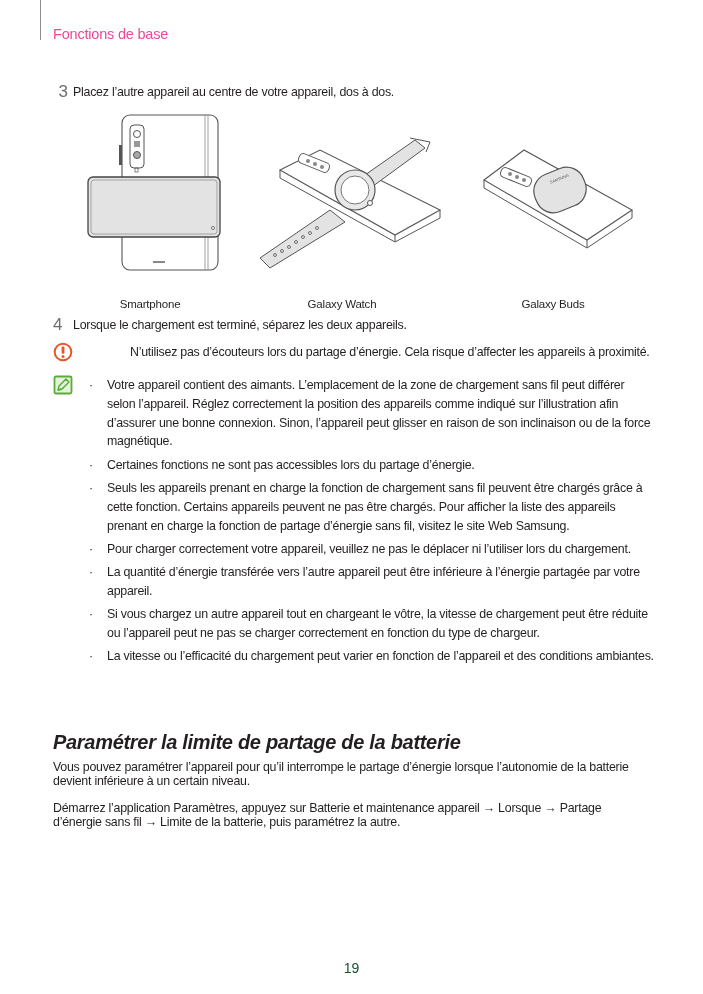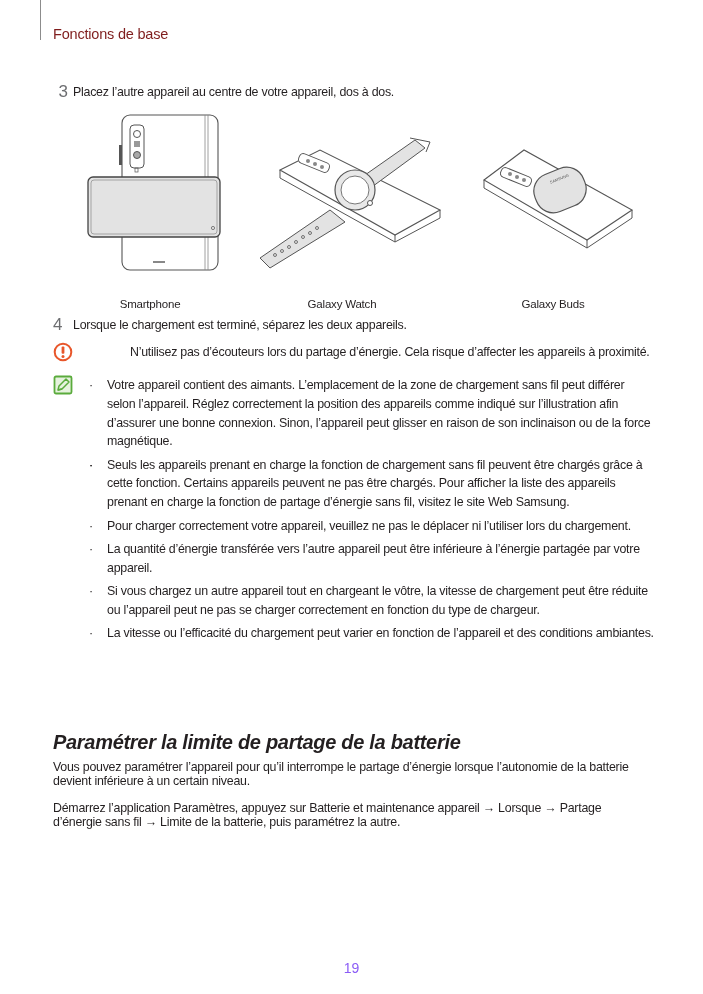--- a/index.html
+++ b/index.html
@@ -1,32 +1,32 @@
 <!DOCTYPE html>
 <html><head>
 <meta charset="utf-8">
 <style>
   html, body { margin:0; padding:0; background:#ffffff; }
   body { width:703px; height:994px; position:relative; overflow:hidden;
          font-family:"Liberation Sans", sans-serif; color:#231f20; }
   .header-rule { position:absolute; left:40px; top:0; width:1px; height:40px; background:#8c8c8c; }
-  .header-title { position:absolute; left:53px; top:26px; font-size:14.5px; color:#7f1d1d; letter-spacing:-0.2px; }
+  .header-title { position:absolute; left:53px; top:26px; font-size:14.5px; color:#ec4899; letter-spacing:-0.2px; }
   .step { position:absolute; left:53px; font-size:12.4px; letter-spacing:-0.25px; white-space:nowrap; }
   .step .num { font-size:17px; color:#6d6e71; display:inline-block; width:20px; vertical-align:-1px; }
   .illus { position:absolute; top:110px; }
   .caption { position:absolute; top:279px; font-size:11.5px; letter-spacing:-0.2px; text-align:center; width:160px;margin-top:19px; }
   .note-icon { position:absolute; }
   .warn-text { position:absolute; left:89px; top:345px; font-size:12.4px; letter-spacing:-0.25px; white-space:nowrap;margin-left:41px; }
   .bullets { position:absolute; left:89px; top:376px; width:566px; margin:0; padding:0; list-style:none; }
   .bullets li { position:relative; padding-left:18px; font-size:12.4px; line-height:18.8px; letter-spacing:-0.25px; margin-bottom:4.5px; }
   .bullets li .dot { position:absolute; left:0; top:0; color:#231f20; }
   .section-title { position:absolute; left:53px; top:731px; font-size:20px; font-weight:bold; letter-spacing:-0.3px;font-style:italic; }
   .para { position:absolute; left:53px; width:600px; font-size:12.4px; line-height:14px; letter-spacing:-0.25px; margin:0; }
   .para b { font-weight:normal; }
-  .page-num { position:absolute; left:0; width:703px; top:960px; text-align:center; font-size:14px; color:#8b5cf6; }
+  .page-num { position:absolute; left:0; width:703px; top:960px; text-align:center; font-size:14px; color:#14532d; }
 </style>
 </head>
 <body>
 
 <div class="header-rule"></div>
 <div class="header-title">Fonctions de base</div>
 
 <div class="step" style="top:82px;text-align:center;">
   <span class="num">3</span><span>Placez l’autre appareil au centre de votre appareil, dos à dos.</span>
 </div>
@@ -102,21 +102,21 @@
 <div class="warn-text">N’utilisez pas d’écouteurs lors du partage d’énergie. Cela risque d’affecter les appareils à proximité.</div>
 
 <svg class="note-icon" style="left:53px; top:375px;" width="20" height="20" viewBox="0 0 20 20">
   <rect x="1.5" y="1.5" width="17" height="17" rx="1.5" fill="#e6f2de" stroke="#5aab3c" stroke-width="1.8"></rect>
   <path d="M5 15 L6 11 L13 4 L16 7 L9 14 Z" fill="none" stroke="#5aab3c" stroke-width="1.5" stroke-linejoin="round"></path>
   <path d="M5 15 L9 14" stroke="#5aab3c" stroke-width="1.5"></path>
 </svg>
 
 <ul class="bullets">
   <li><span class="dot">·</span><span>Votre appareil contient des aimants. L’emplacement de la zone de chargement sans fil peut différer selon l’appareil. Réglez correctement la position des appareils comme indiqué sur l’illustration afin d’assurer une bonne connexion. Sinon, l’appareil peut glisser en raison de son inclinaison ou de la force magnétique.</span></li>
-  <li><span class="dot">·</span></li>
+  <li><span class="dot">·</span><span>Certaines fonctions ne sont pas accessibles lors du partage d’énergie.</span></li>
   <li><span class="dot">·</span><span>Seuls les appareils prenant en charge la fonction de chargement sans fil peuvent être chargés grâce à cette fonction. Certains appareils peuvent ne pas être chargés. Pour afficher la liste des appareils prenant en charge la fonction de partage d’énergie sans fil, visitez le site Web Samsung.</span></li>
   <li><span class="dot">·</span><span>Pour charger correctement votre appareil, veuillez ne pas le déplacer ni l’utiliser lors du chargement.</span></li>
   <li><span class="dot">·</span><span>La quantité d’énergie transférée vers l’autre appareil peut être inférieure à l’énergie partagée par votre appareil.</span></li>
   <li><span class="dot">·</span><span>Si vous chargez un autre appareil tout en chargeant le vôtre, la vitesse de chargement peut être réduite ou l’appareil peut ne pas se charger correctement en fonction du type de chargeur.</span></li>
   <li><span class="dot">·</span><span>La vitesse ou l’efficacité du chargement peut varier en fonction de l’appareil et des conditions ambiantes.</span></li>
 </ul>
 
 <div class="section-title">Paramétrer la limite de partage de la batterie</div>
 
 <p class="para" style="top:760px;">Vous pouvez paramétrer l’appareil pour qu’il interrompe le partage d’énergie lorsque l’autonomie de la batterie devient inférieure à un certain niveau.</p>

